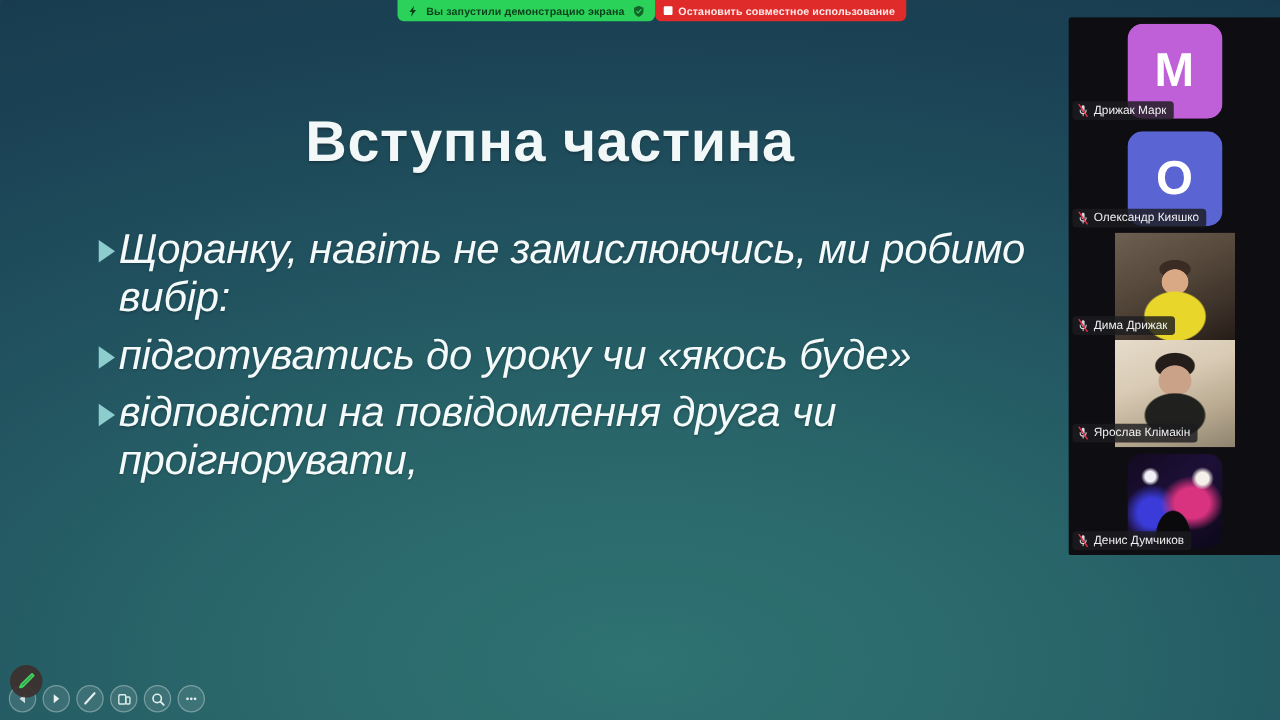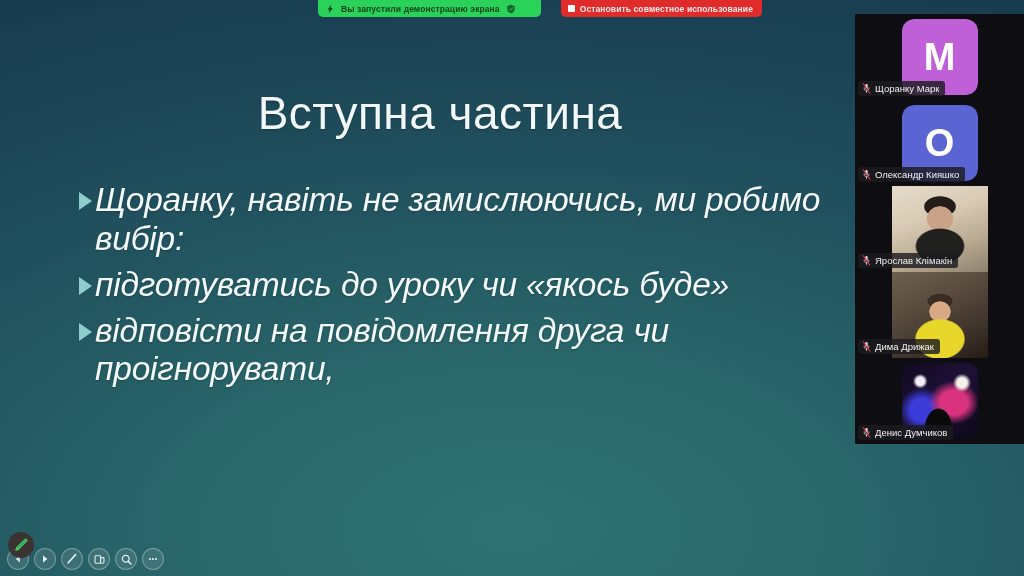--- a/index.html
+++ b/index.html
@@ -42,21 +42,21 @@
     display: flex;
     align-items: stretch;
     z-index: 40;
   }
   .share-green {
     display: flex;
     align-items: center;
     gap: 6px;
     background: #2ad25a;
     border-radius: 0 0 5px 5px;
-    padding: 0 25px 0 7px;
+    padding: 0 8px 0 7px;
     height: 17px;
   }
   .share-green .bar-label {
     font-size: 8.5px;
     font-weight: bold;
     color: #0c3f1c;
     white-space: nowrap;
     letter-spacing: .1px;
   }
   .mini-ico {
@@ -66,21 +66,21 @@
     display: block;
   }
   .share-red {
     display: flex;
     align-items: center;
     gap: 5px;
     background: #e02b2b;
     border-radius: 0 0 5px 5px;
     padding: 0 9px 0 7px;
     height: 17px;
-    margin-left: 20px;
+    margin-left: 0;
   }
   .share-red .bar-label {
     font-size: 8.5px;
     font-weight: bold;
     color: #ffe9e9;
     white-space: nowrap;
     letter-spacing: .1px;
   }
   .stop-square {
     width: 7px;
@@ -91,21 +91,21 @@
   }
 
   
   #slide-title {
     position: absolute;
     top: 86px;
     left: 0;
     width: 880px;
     text-align: center;
     font-size: 46px;
-    font-weight: normal;
+    font-weight: bold;
     color: #f2f7f7;
     letter-spacing: .5px;
     text-shadow: 0 1px 2px rgba(0,0,0,.25);
     z-index: 5;
   }
 
   #bullets {
     position: absolute;
     top: 181px;
     left: 79px;
@@ -317,69 +317,69 @@
       <div class="tile-media">
         <div class="avatar-letter" style="background:#c060d8">M</div>
       </div>
       <div class="name-plate">
         <svg class="mic-muted" viewBox="0 0 12 16">
           <path d="M6 1.6 C7 1.6 7.7 2.4 7.7 3.3 V7.5 C7.7 8.5 7 9.2 6 9.2 C5 9.2 4.3 8.5 4.3 7.5 V3.3 C4.3 2.4 5 1.6 6 1.6 Z" fill="#d8d8dc"></path>
           <path d="M2.6 7.2 V8 C2.6 9.9 4.1 11.4 6 11.4 C7.9 11.4 9.4 9.9 9.4 8 V7.2" stroke="#d8d8dc" stroke-width="1.2" fill="none" stroke-linecap="round"></path>
           <path d="M6 11.4 V13.8" stroke="#d8d8dc" stroke-width="1.2" stroke-linecap="round"></path>
           <path d="M1.3 1.1 L10.7 14.6" stroke="#e8304a" stroke-width="1.7" stroke-linecap="round"></path>
         </svg>
-        <span class="pname">Щоранку Марк</span>
+        <span class="pname">Дрижак Марк</span>
       </div>
     </div>
 
     <div class="tile">
       <div class="tile-media">
         <div class="avatar-letter" style="background:#5a64d2">O</div>
       </div>
       <div class="name-plate">
         <svg class="mic-muted" viewBox="0 0 12 16">
           <path d="M6 1.6 C7 1.6 7.7 2.4 7.7 3.3 V7.5 C7.7 8.5 7 9.2 6 9.2 C5 9.2 4.3 8.5 4.3 7.5 V3.3 C4.3 2.4 5 1.6 6 1.6 Z" fill="#d8d8dc"></path>
           <path d="M2.6 7.2 V8 C2.6 9.9 4.1 11.4 6 11.4 C7.9 11.4 9.4 9.9 9.4 8 V7.2" stroke="#d8d8dc" stroke-width="1.2" fill="none" stroke-linecap="round"></path>
           <path d="M6 11.4 V13.8" stroke="#d8d8dc" stroke-width="1.2" stroke-linecap="round"></path>
           <path d="M1.3 1.1 L10.7 14.6" stroke="#e8304a" stroke-width="1.7" stroke-linecap="round"></path>
         </svg>
         <span class="pname">Олександр Кияшко</span>
       </div>
     </div>
 
     <div class="tile video">
       <div class="tile-media">
+        <div class="cam-b"></div>
+      </div>
+      <div class="name-plate">
+        <svg class="mic-muted" viewBox="0 0 12 16">
+          <path d="M6 1.6 C7 1.6 7.7 2.4 7.7 3.3 V7.5 C7.7 8.5 7 9.2 6 9.2 C5 9.2 4.3 8.5 4.3 7.5 V3.3 C4.3 2.4 5 1.6 6 1.6 Z" fill="#d8d8dc"></path>
+          <path d="M2.6 7.2 V8 C2.6 9.9 4.1 11.4 6 11.4 C7.9 11.4 9.4 9.9 9.4 8 V7.2" stroke="#d8d8dc" stroke-width="1.2" fill="none" stroke-linecap="round"></path>
+          <path d="M6 11.4 V13.8" stroke="#d8d8dc" stroke-width="1.2" stroke-linecap="round"></path>
+          <path d="M1.3 1.1 L10.7 14.6" stroke="#e8304a" stroke-width="1.7" stroke-linecap="round"></path>
+        </svg>
+        <span class="pname">Дима Дрижак</span>
+      </div>
+    </div>
+
+    <div class="tile video">
+      <div class="tile-media">
         <div class="cam-a"></div>
       </div>
       <div class="name-plate">
         <svg class="mic-muted" viewBox="0 0 12 16">
           <path d="M6 1.6 C7 1.6 7.7 2.4 7.7 3.3 V7.5 C7.7 8.5 7 9.2 6 9.2 C5 9.2 4.3 8.5 4.3 7.5 V3.3 C4.3 2.4 5 1.6 6 1.6 Z" fill="#d8d8dc"></path>
           <path d="M2.6 7.2 V8 C2.6 9.9 4.1 11.4 6 11.4 C7.9 11.4 9.4 9.9 9.4 8 V7.2" stroke="#d8d8dc" stroke-width="1.2" fill="none" stroke-linecap="round"></path>
           <path d="M6 11.4 V13.8" stroke="#d8d8dc" stroke-width="1.2" stroke-linecap="round"></path>
           <path d="M1.3 1.1 L10.7 14.6" stroke="#e8304a" stroke-width="1.7" stroke-linecap="round"></path>
         </svg>
         <span class="pname">Ярослав Клімакін</span>
       </div>
     </div>
 
-    <div class="tile video">
-      <div class="tile-media">
-        <div class="cam-b"></div>
-      </div>
-      <div class="name-plate">
-        <svg class="mic-muted" viewBox="0 0 12 16">
-          <path d="M6 1.6 C7 1.6 7.7 2.4 7.7 3.3 V7.5 C7.7 8.5 7 9.2 6 9.2 C5 9.2 4.3 8.5 4.3 7.5 V3.3 C4.3 2.4 5 1.6 6 1.6 Z" fill="#d8d8dc"></path>
-          <path d="M2.6 7.2 V8 C2.6 9.9 4.1 11.4 6 11.4 C7.9 11.4 9.4 9.9 9.4 8 V7.2" stroke="#d8d8dc" stroke-width="1.2" fill="none" stroke-linecap="round"></path>
-          <path d="M6 11.4 V13.8" stroke="#d8d8dc" stroke-width="1.2" stroke-linecap="round"></path>
-          <path d="M1.3 1.1 L10.7 14.6" stroke="#e8304a" stroke-width="1.7" stroke-linecap="round"></path>
-        </svg>
-        <span class="pname">Дима Дрижак</span>
-      </div>
-    </div>
-
     <div class="tile">
       <div class="tile-media">
         <div class="cam-c"></div>
       </div>
       <div class="name-plate">
         <svg class="mic-muted" viewBox="0 0 12 16">
           <path d="M6 1.6 C7 1.6 7.7 2.4 7.7 3.3 V7.5 C7.7 8.5 7 9.2 6 9.2 C5 9.2 4.3 8.5 4.3 7.5 V3.3 C4.3 2.4 5 1.6 6 1.6 Z" fill="#d8d8dc"></path>
           <path d="M2.6 7.2 V8 C2.6 9.9 4.1 11.4 6 11.4 C7.9 11.4 9.4 9.9 9.4 8 V7.2" stroke="#d8d8dc" stroke-width="1.2" fill="none" stroke-linecap="round"></path>
           <path d="M6 11.4 V13.8" stroke="#d8d8dc" stroke-width="1.2" stroke-linecap="round"></path>
           <path d="M1.3 1.1 L10.7 14.6" stroke="#e8304a" stroke-width="1.7" stroke-linecap="round"></path>

